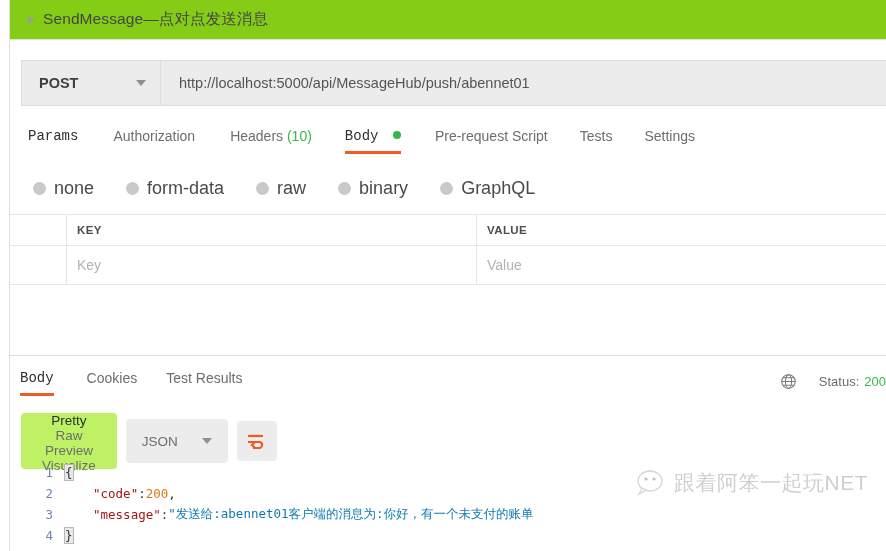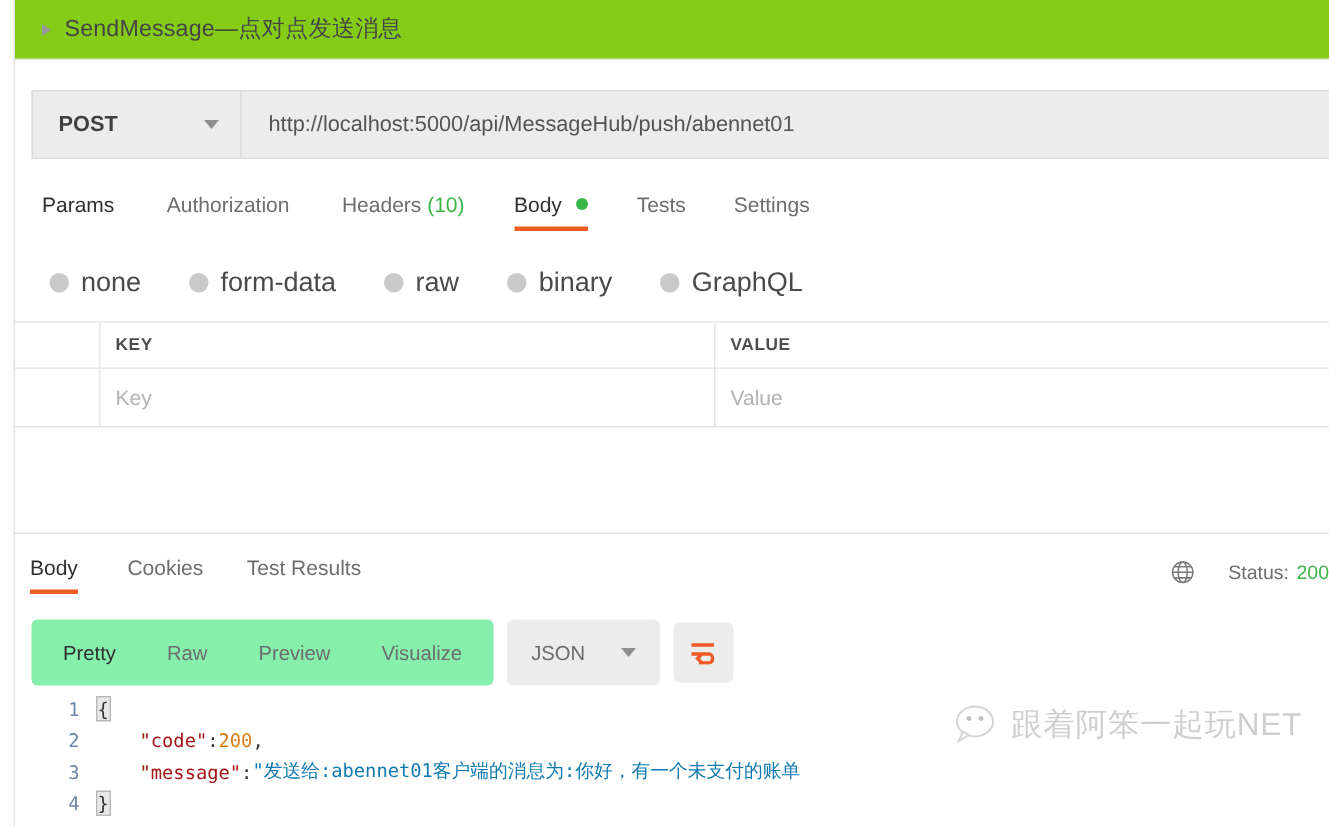--- a/index.html
+++ b/index.html
@@ -100,21 +100,21 @@
     display: flex;
     align-items: flex-start;
   }
   .tab {
     position: relative;
     font-size: 14px;
     color: #6d6d6d;
     padding: 2px 0 10px 0;
     white-space: nowrap;
   }
-  .tab.active { color: #303030; }
+  .tab.active { color: #303030; font-family: Liberation Mono, monospace; }
   .tab .ul {
     position: absolute;
     left: 0; right: 0; bottom: 0;
     height: 3px;
     background: #ef5b25;
   }
   .tab-count { color: #3bb54a; }
   .dot-green {
     display: inline-block;
     width: 8px; height: 8px;
@@ -257,26 +257,27 @@
   .status-code { font-size: 13px; color: #3bb54a; margin-left: 5px; }
 
   
   .fmt-bar {
     position: absolute;
     left: 21px; top: 413px;
     display: flex;
     align-items: center;
   }
   .fmt-group {
-    background: #86efac;
+    background: #bef264;
     border-radius: 4px;
-    height: 44px;
+    height: 56px;
     display: flex;
     align-items: center;
     padding: 0 4px;
+    flex-direction: column;
   }
   .fmt-item {
     font-size: 13.5px;
     color: #6d6d6d;
     padding: 0 17px;
     white-space: nowrap;
   }
   .fmt-item.active { color: #2f2f2f; }
   .fmt-sel {
     background: #ececec;
@@ -375,20 +376,23 @@
     <span>Authorization</span>
   </div>
   <div class="tab" style="margin-left:35px">
     <span>Headers</span>
     <span class="tab-count">(10)</span>
   </div>
   <div class="tab active" style="margin-left:33px">
     <span>Body</span>
     <span class="dot-green"></span>
     <span class="ul"></span>
+  </div>
+  <div class="tab" style="margin-left:34px">
+    <span>Pre-request Script</span>
   </div>
   <div class="tab" style="margin-left:32px">
     <span>Tests</span>
   </div>
   <div class="tab" style="margin-left:32px">
     <span>Settings</span>
   </div>
 </div>
 
 <div class="radio-row">

